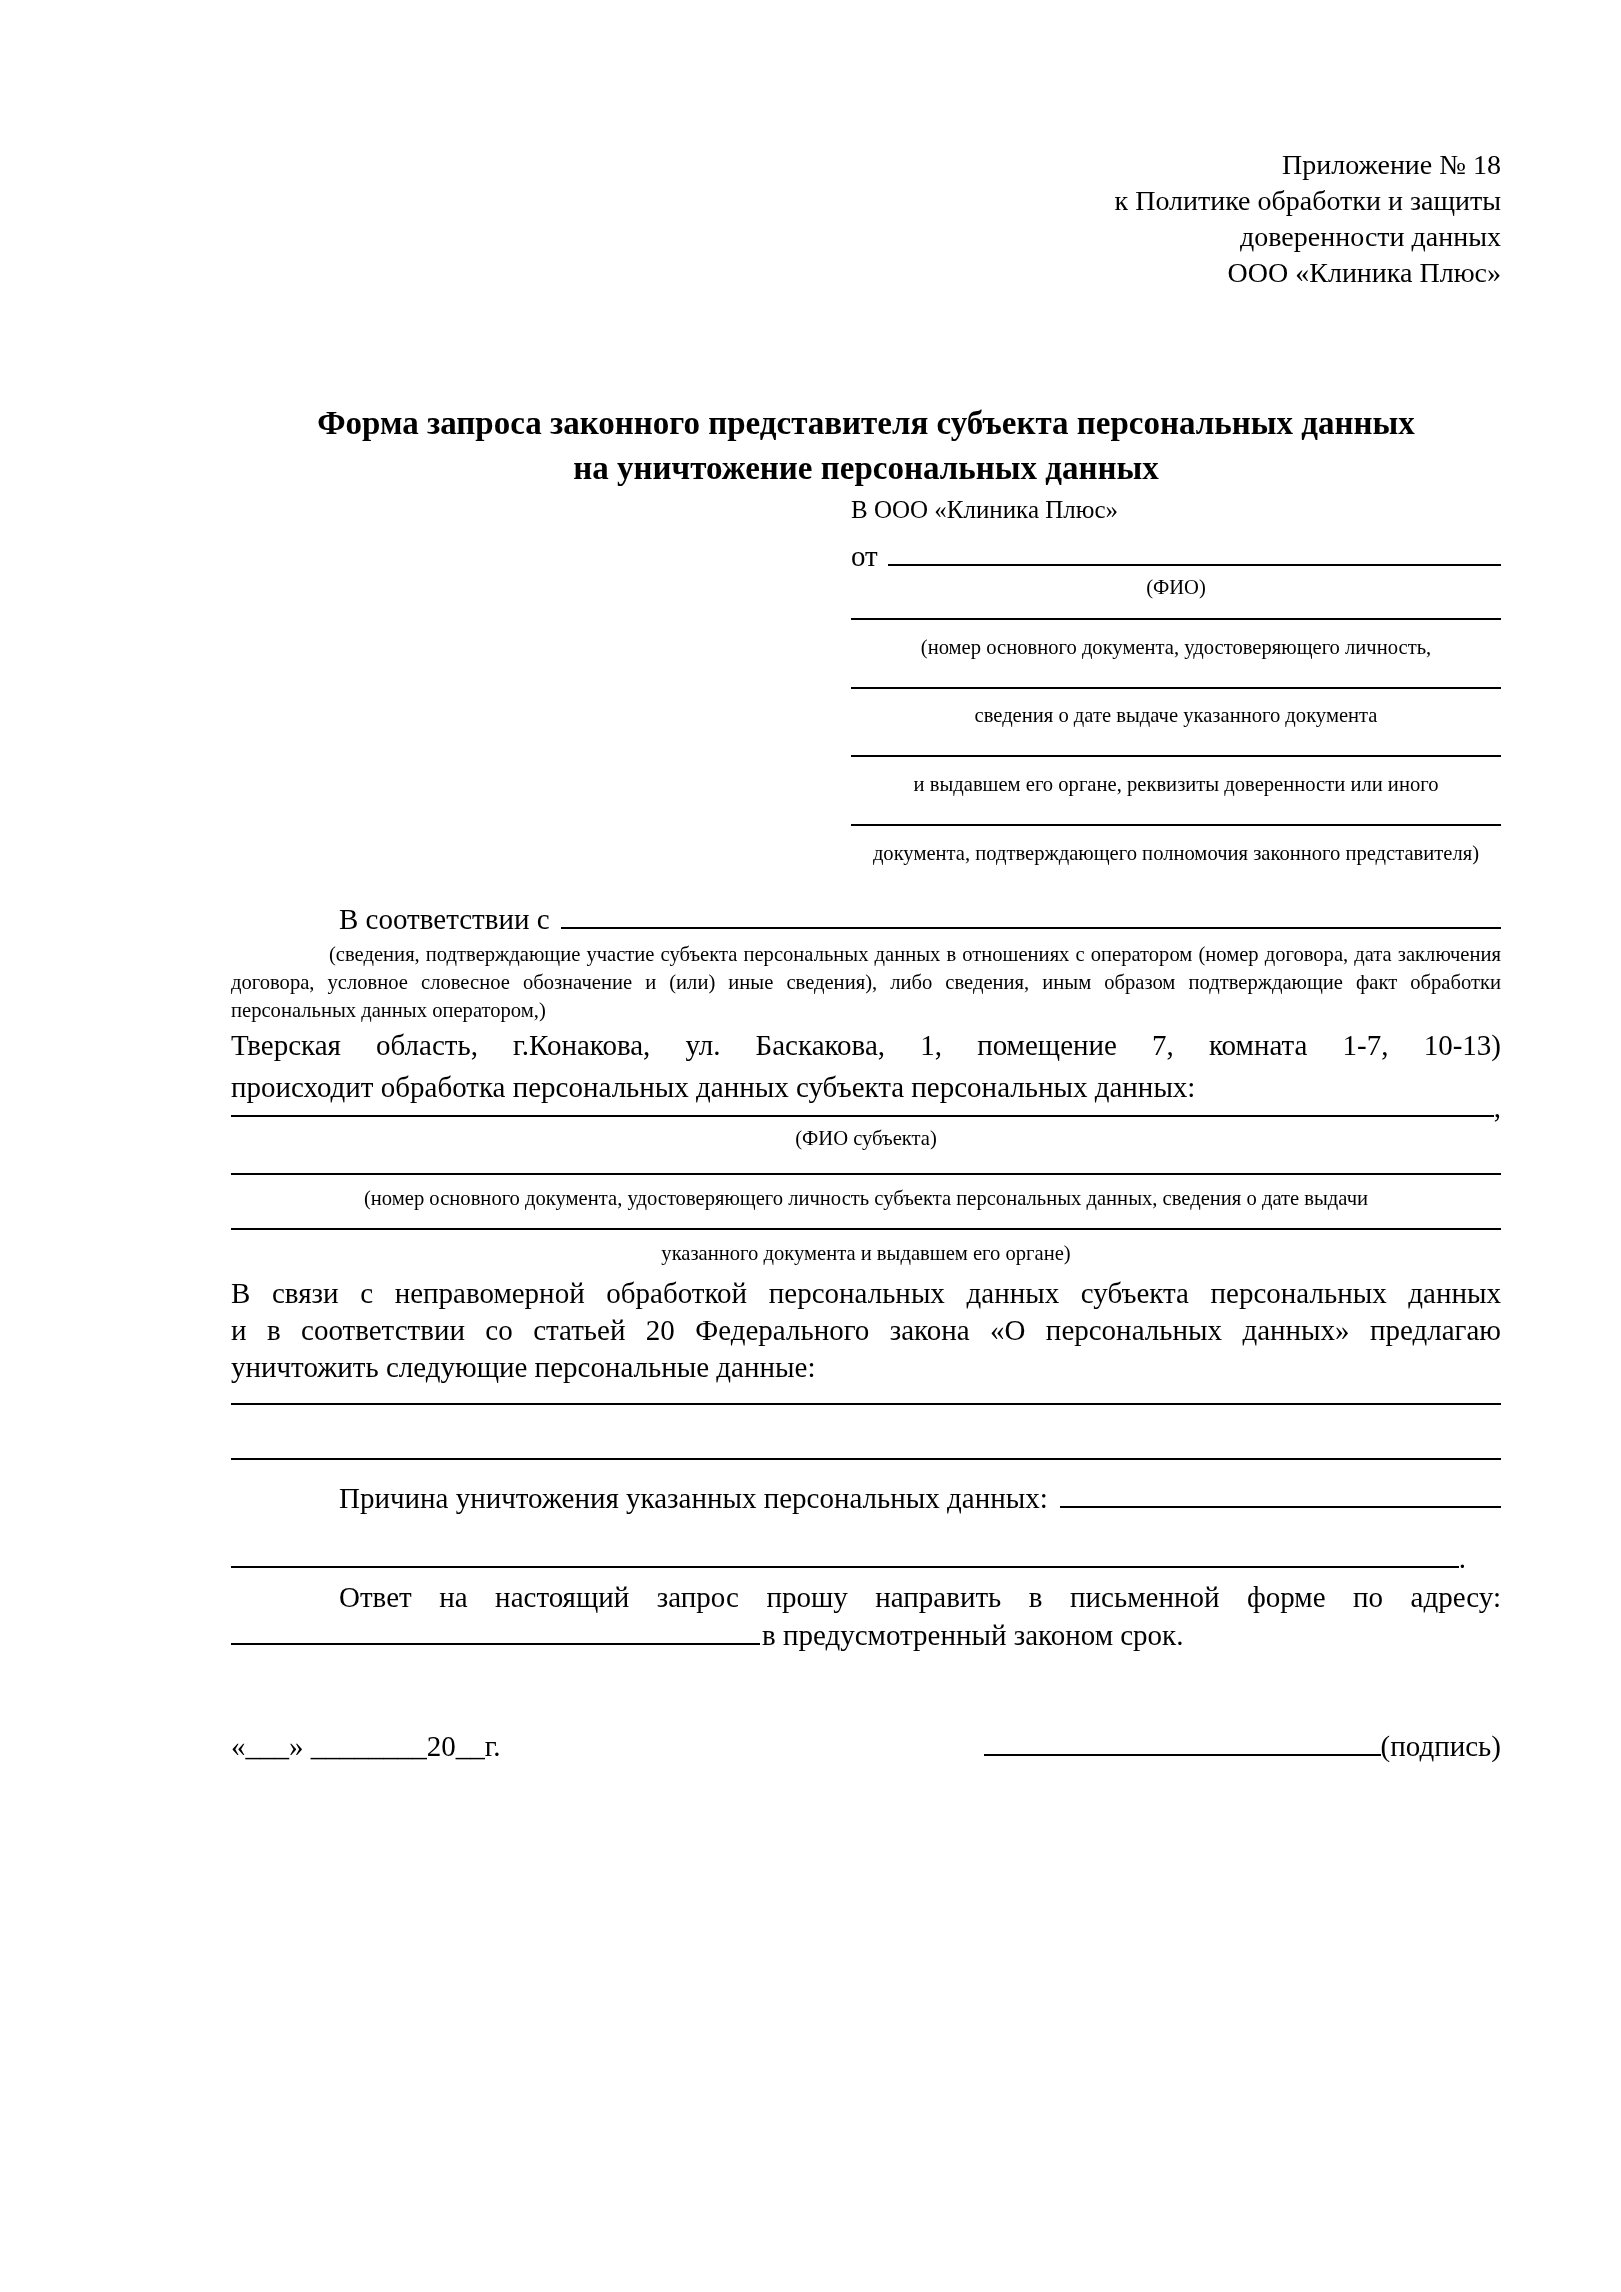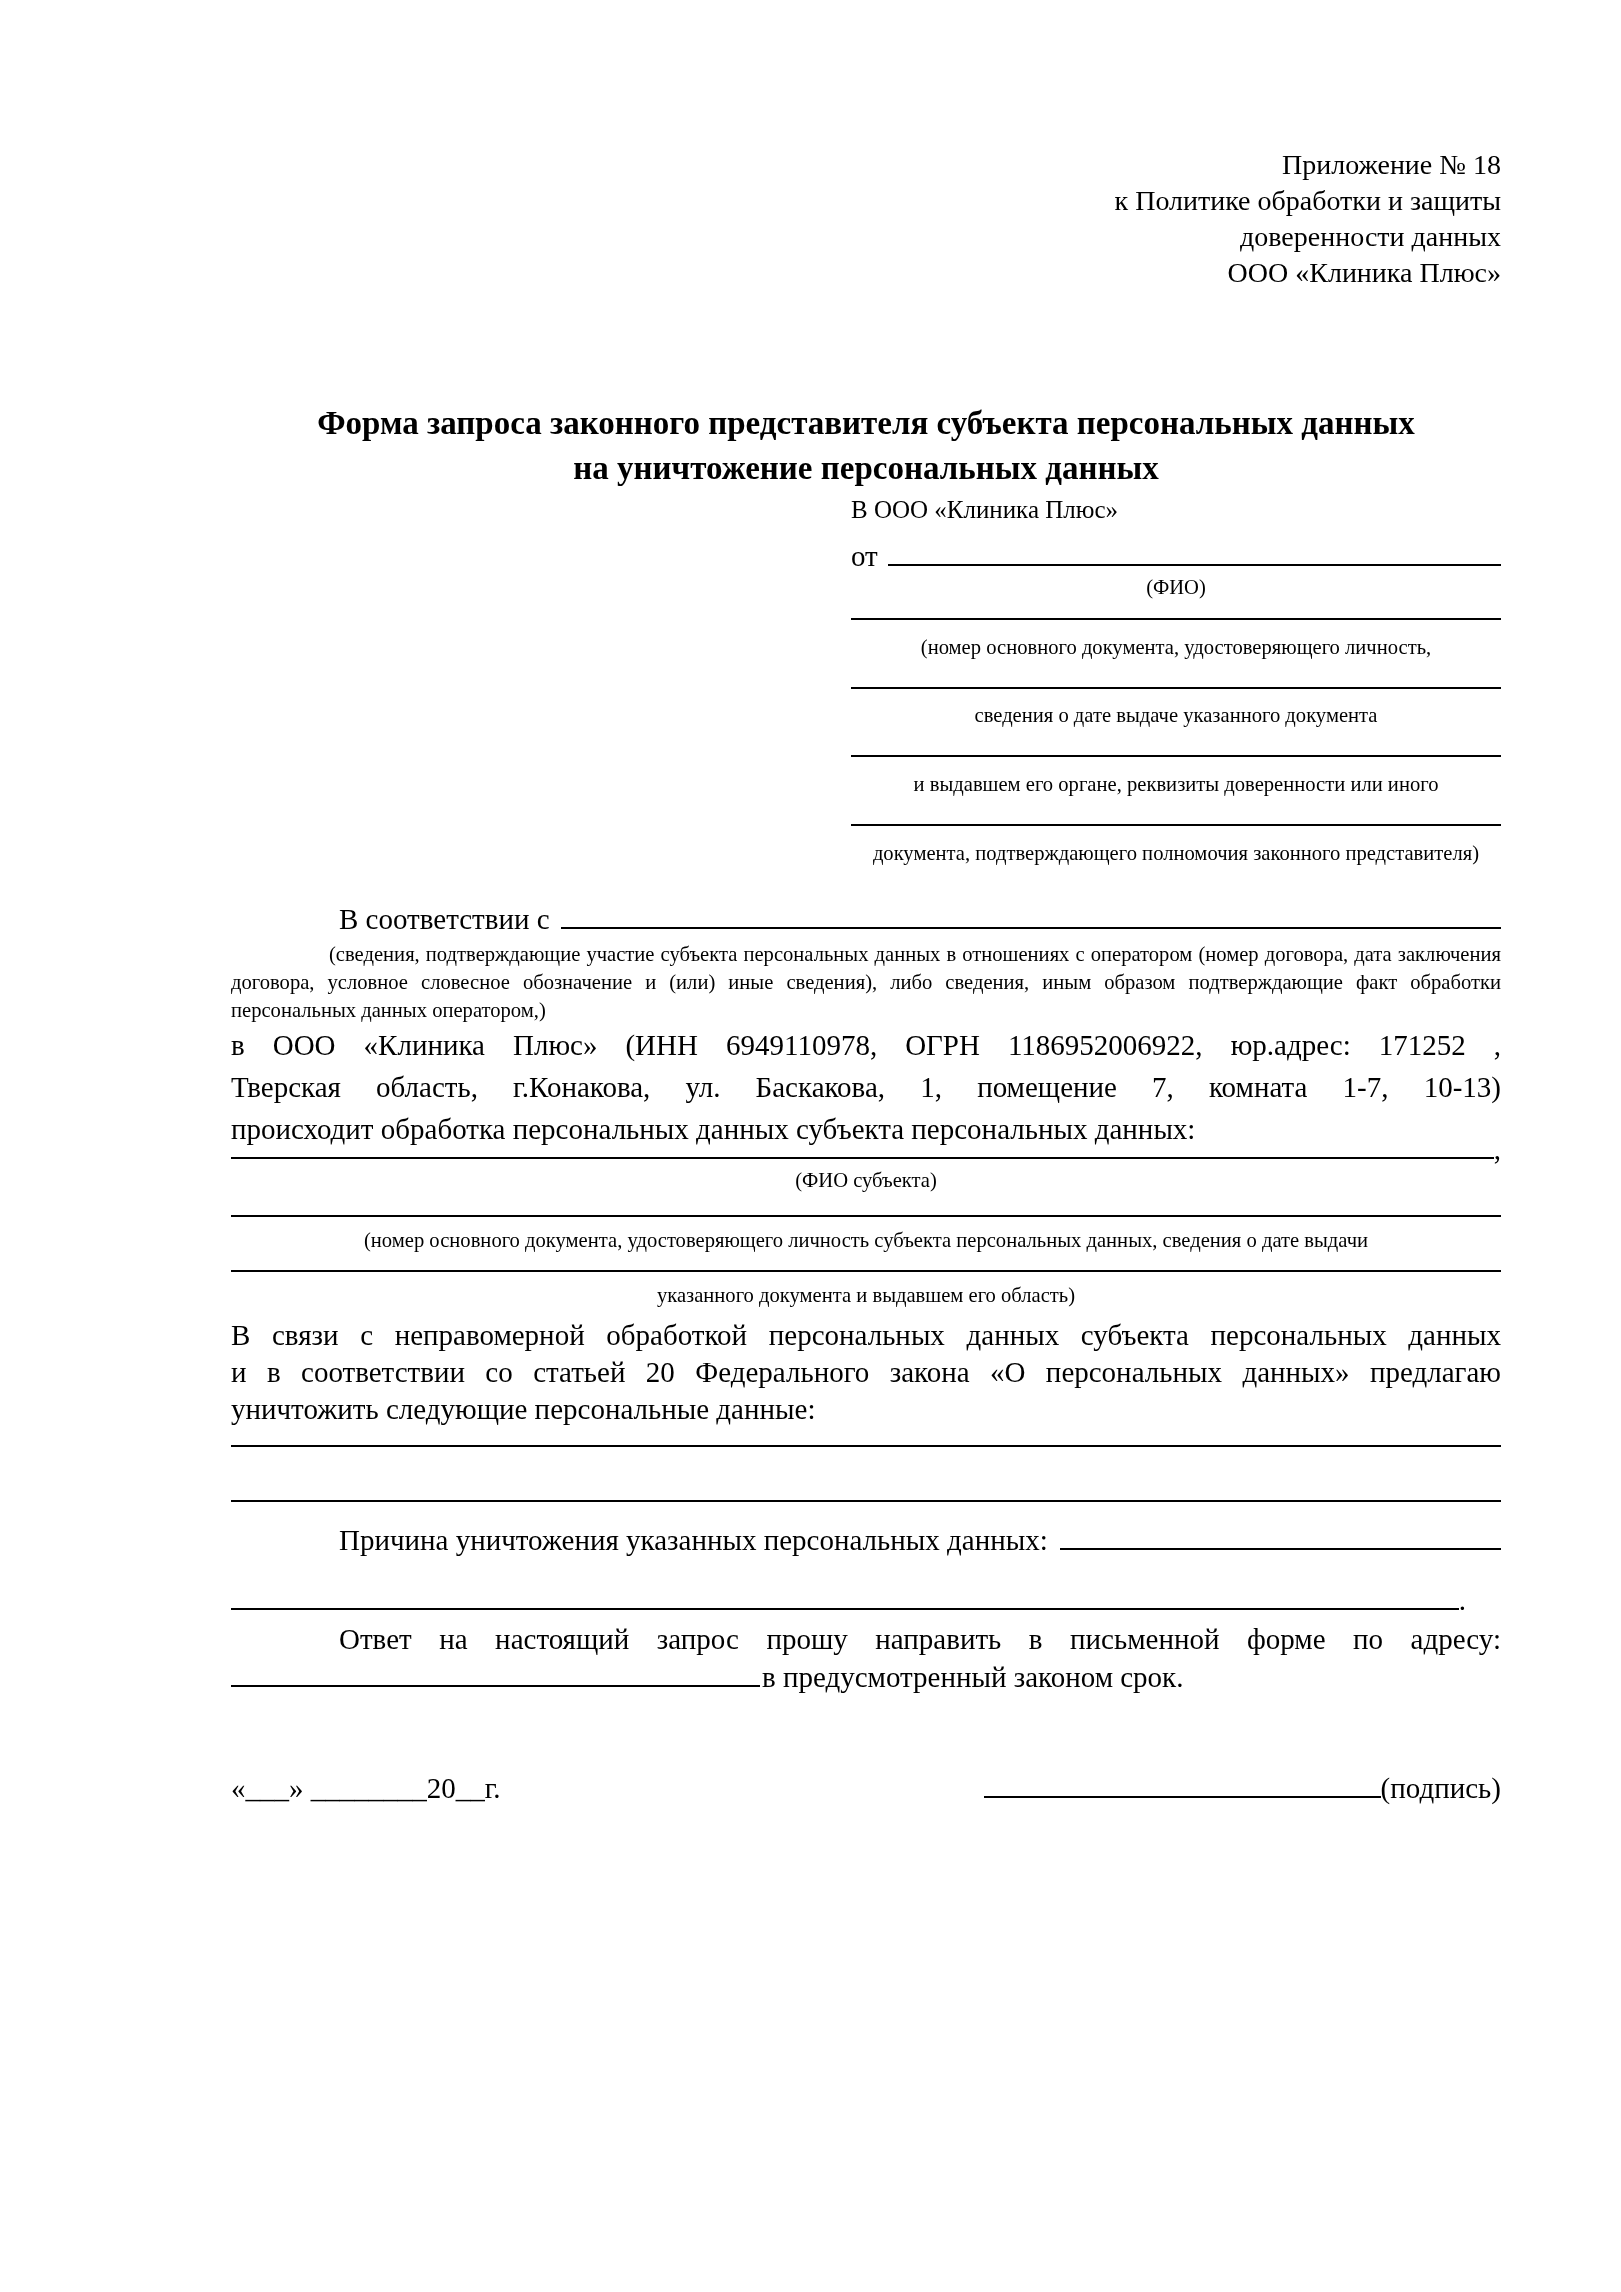--- a/index.html
+++ b/index.html
@@ -103,36 +103,35 @@
     <div class="fcap">документа, подтверждающего полномочия законного представителя)</div>
   </div>
 
   <div class="brow accord-row">
     <span class="lbl">В соответствии с</span>
     <span class="fill"></span>
   </div>
   <div class="note">(сведения, подтверждающие участие субъекта персональных данных в отношениях с оператором (номер договора, дата заключения договора, условное словесное обозначение и (или) иные сведения), либо сведения, иным образом подтверждающие факт обработки персональных данных оператором,)</div>
 
   <div class="op">
-    <div class="jl">в ООО «Клиника Плюс» (ИНН 6949110978, ОГРН 1186952006922, юр.адрес: 171252 ,</div>
     <div class="jl">Тверская область, г.Конакова, ул. Баскакова, 1, помещение 7, комната 1-7, 10-13)</div>
     <div>происходит обработка персональных данных субъекта персональных данных:</div>
   </div>
 
   <div class="brow subj1">
     <span class="fill"></span>
     <span>,</span>
   </div>
   <div class="capwide m8">(ФИО субъекта)</div>
 
   <div class="bline sb-a"></div>
   <div class="capwide capm">(номер основного документа, удостоверяющего личность субъекта персональных данных, сведения о дате выдачи</div>
 
   <div class="bline sb-b"></div>
-  <div class="capwide capm">указанного документа и выдавшем его область)</div>
+  <div class="capwide capm">указанного документа и выдавшем его органе)</div>
 
   <div class="demand">
     <div class="jl">В связи с неправомерной обработкой персональных данных субъекта персональных данных</div>
     <div class="jl">и в соответствии со статьей 20 Федерального закона «О персональных данных» предлагаю</div>
     <div>уничтожить следующие персональные данные:</div>
   </div>
 
   <div class="bline gap1"></div>
   <div class="bline gap2"></div>
 

